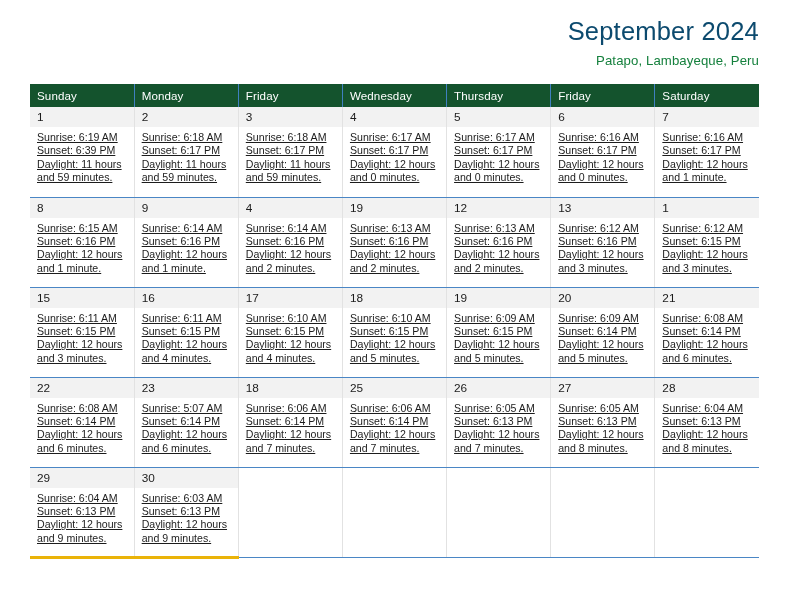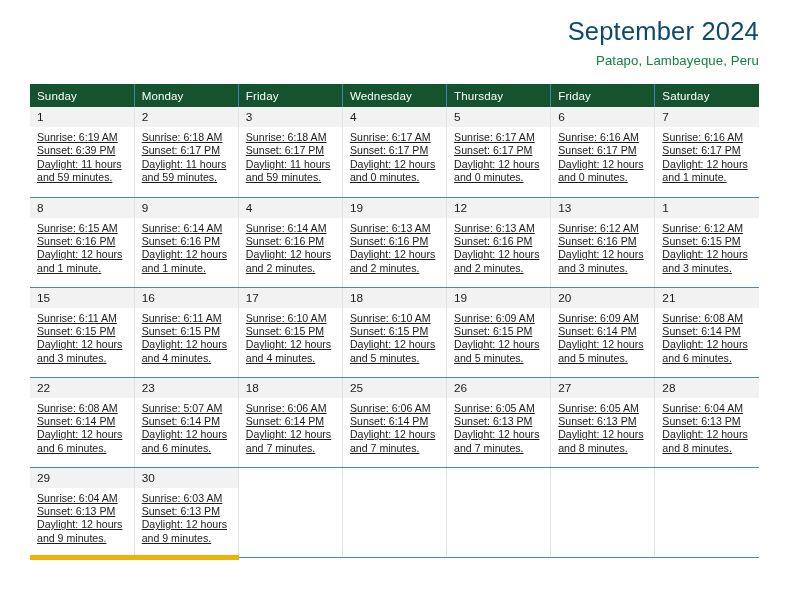--- a/index.html
+++ b/index.html
@@ -109,21 +109,21 @@
 
   td.daycell {
     vertical-align: top;
     padding: 0;
     border-right: 1px solid #e2e2e2;
     border-bottom: 1px solid #4a86c5;
     background: #ffffff;
     height: 90px;
   }
   td.daycell:last-child { border-right: none; }
-  tr.week:last-child td.daycell { border-bottom: 5px solid #eab308; }
+  tr.week:last-child td.daycell { border-bottom: 3px solid #eab308; }
 
   .daynum {
     background: #f2f2f2;
     font-size: 11.8px;
     color: #1c1c1c;
     padding: 3px 0 3px 7px;
     line-height: 14px;
     height: 20px;
   }
   .dayinfo {

